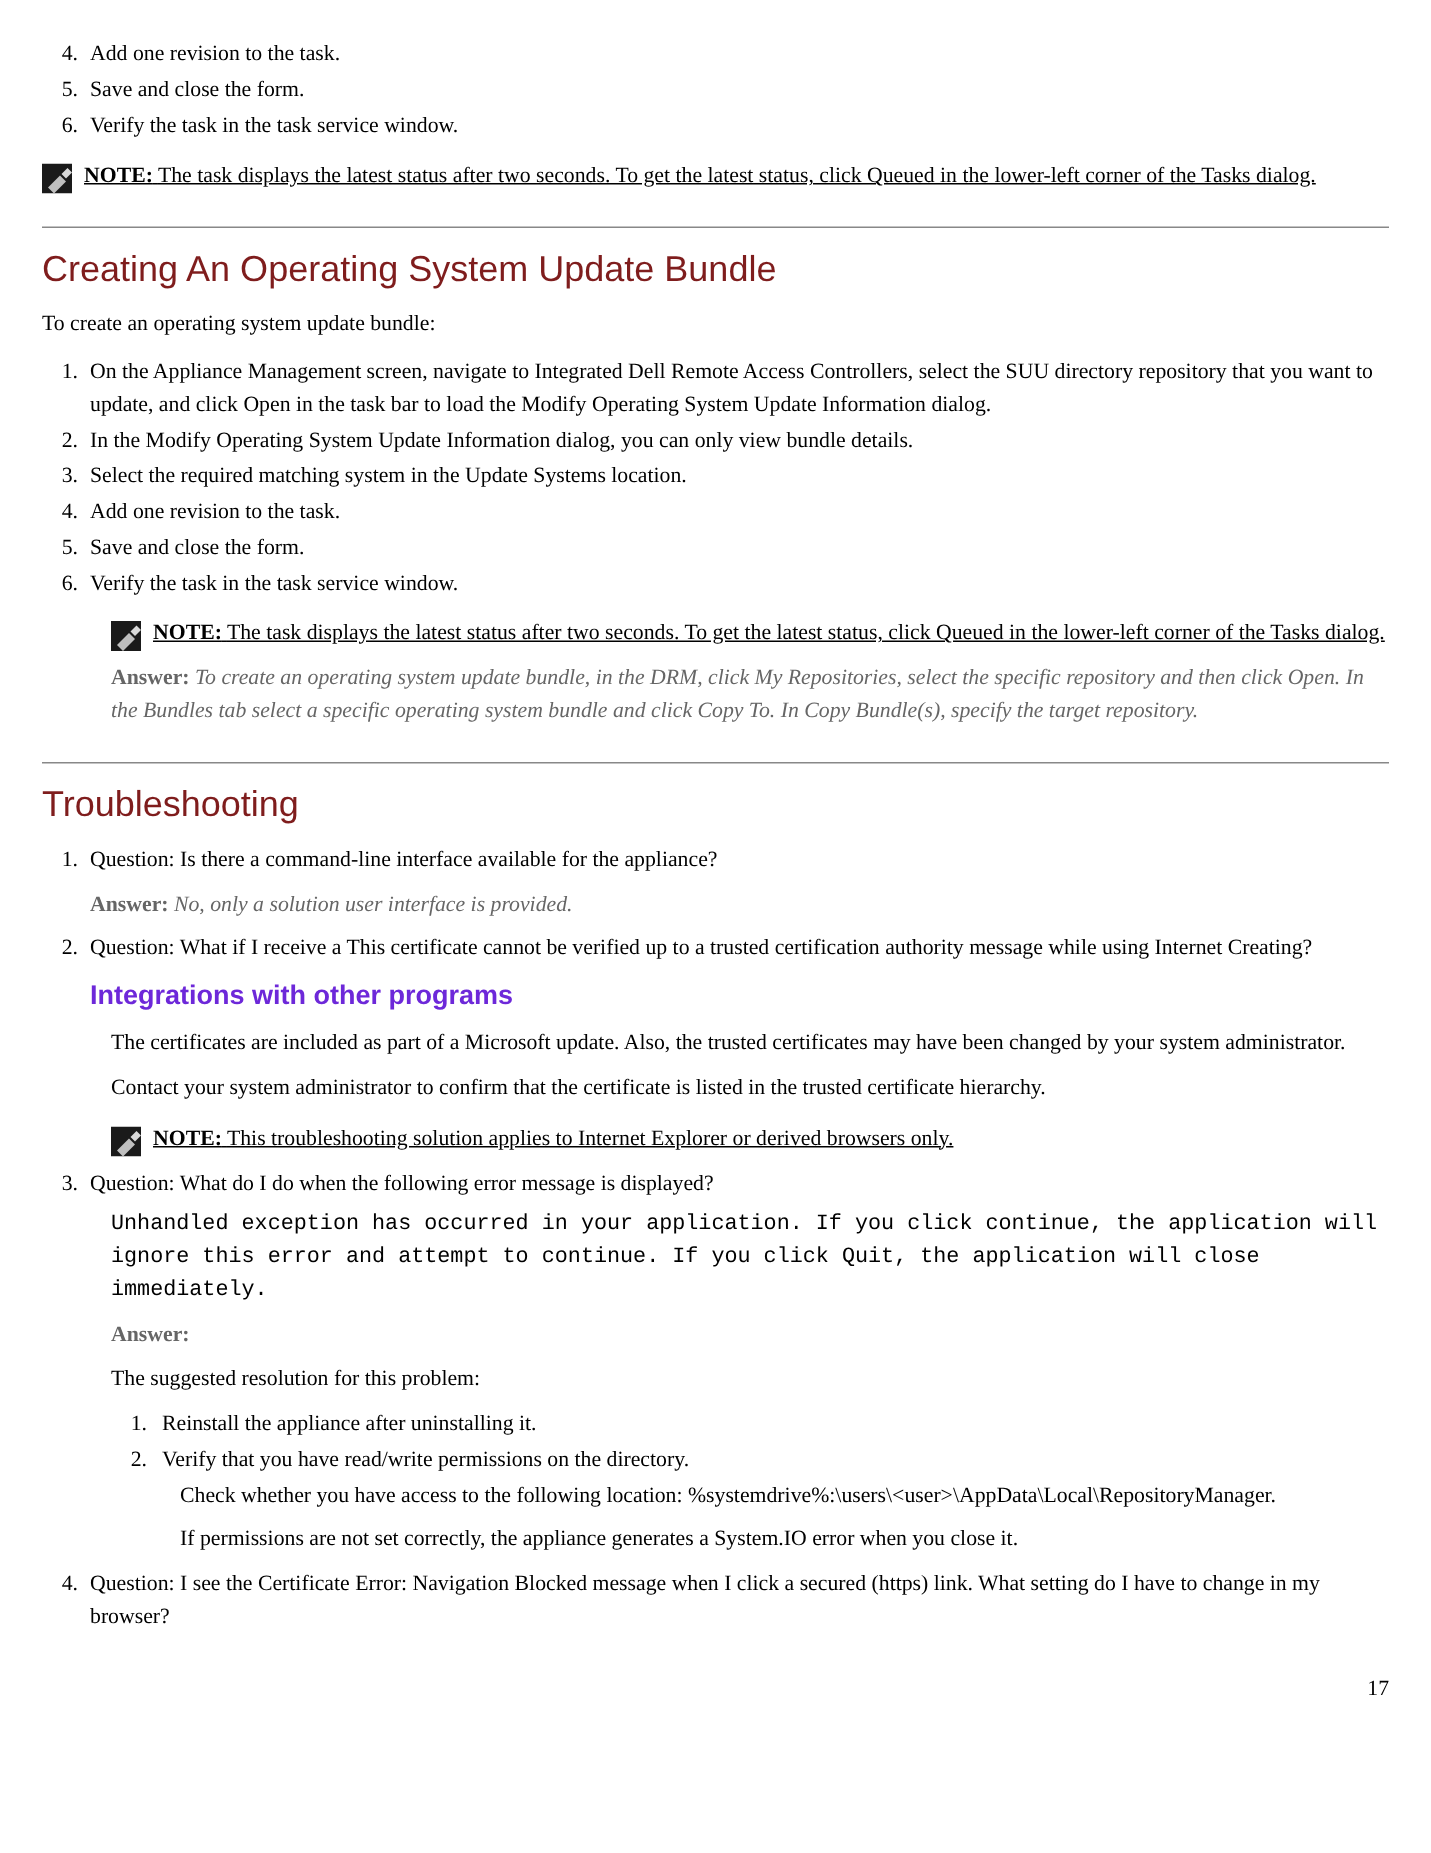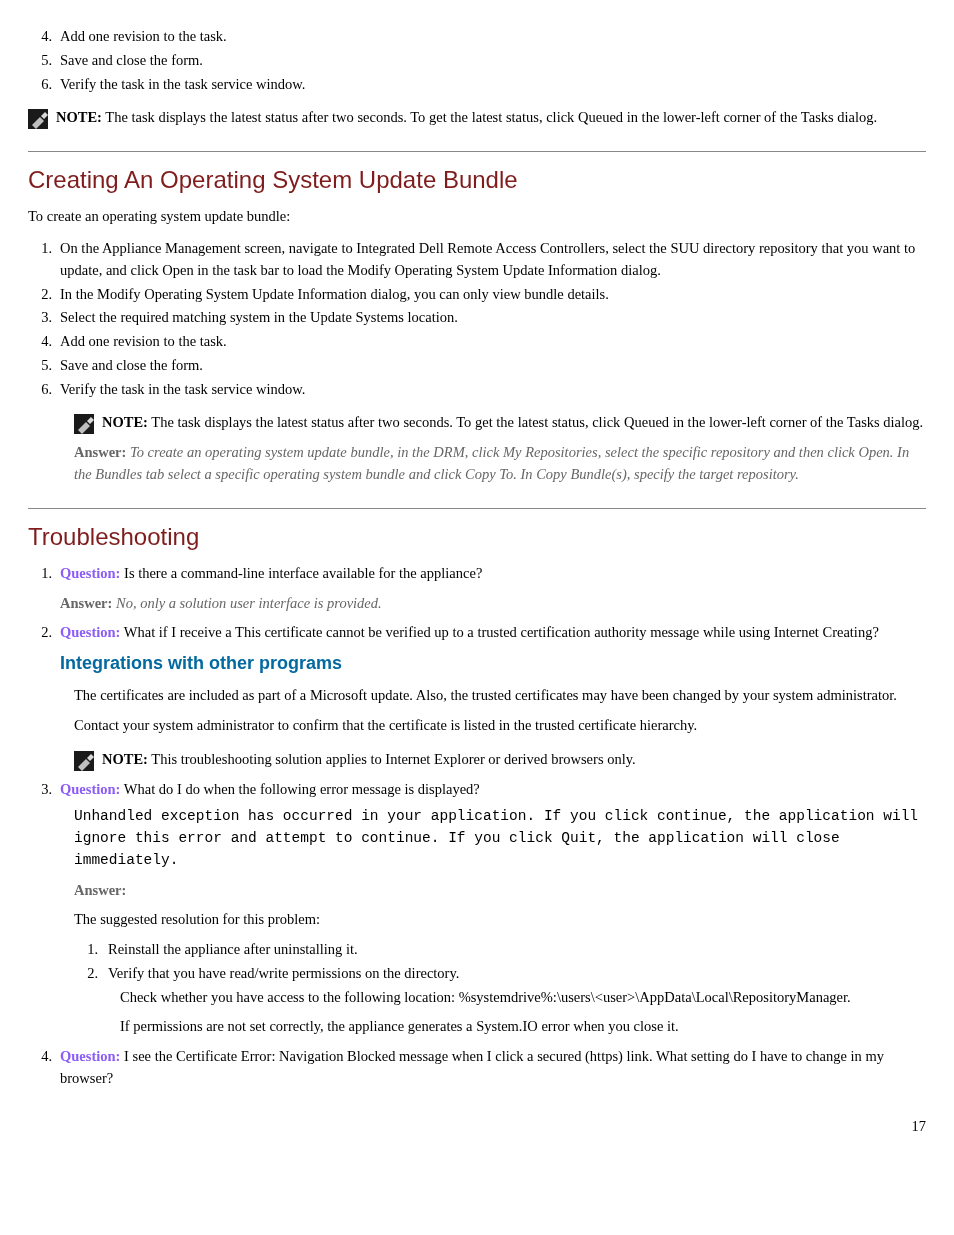--- a/index.html
+++ b/index.html
@@ -23,20 +23,21 @@
       text-align: right;
       padding-right: 8px;
     }
     .numbered .txt {
       flex: 1;
     }
     .note-block {
       display: flex;
       align-items: flex-start;
       margin: 12px 0 8px 0;
+      text-decoration: underline;
     }
     .note-block.indented {
       margin-left: 46px;
     }
     .note-icon {
       flex: 0 0 20px;
       height: 20px;
       margin-right: 8px;
       margin-top: 2px;
     }
@@ -65,22 +66,22 @@
     }
     p.intro {
       margin: 6px 0 10px 0;
       line-height: 1.5;
     }
     .question {
       margin: 8px 0 6px 0;
       line-height: 1.5;
     }
     .q-label {
-      font-weight: bold;
-      color: #8b5cf6;
+      font-weight: normal;
+      color: #000000;
     }
     .indent-block {
       margin-left: 46px;
     }
     .indent-block p {
       margin: 0 0 8px 0;
       line-height: 1.5;
     }
     .sub-numbered {
       display: flex;
@@ -97,21 +98,21 @@
       flex: 1;
     }
     .answer {
       color: #666666;
       font-style: italic;
       margin-top: 8px;
       line-height: 1.5;
     }
     .inline-heading {
       font-family: Helvetica, Arial, sans-serif;
-      color: #0369a1;
+      color: #6d28d9;
       font-size: 18px;
       font-weight: bold;
       margin: 6px 0 2px 0;
     }
     .body-text {
       font-size: 14.5px;
     }
   </style>
 </head>
 <body>

